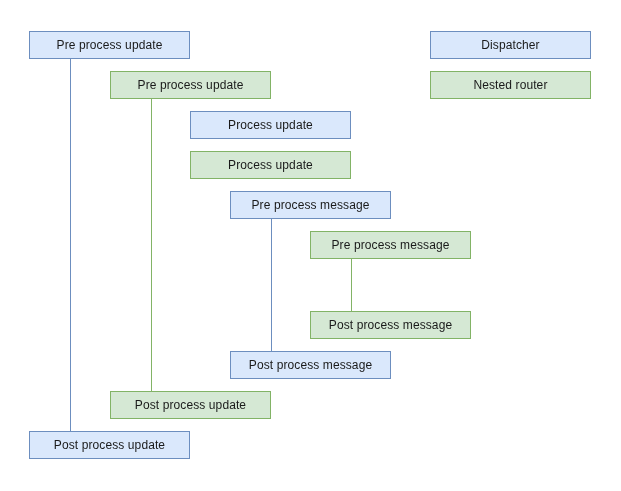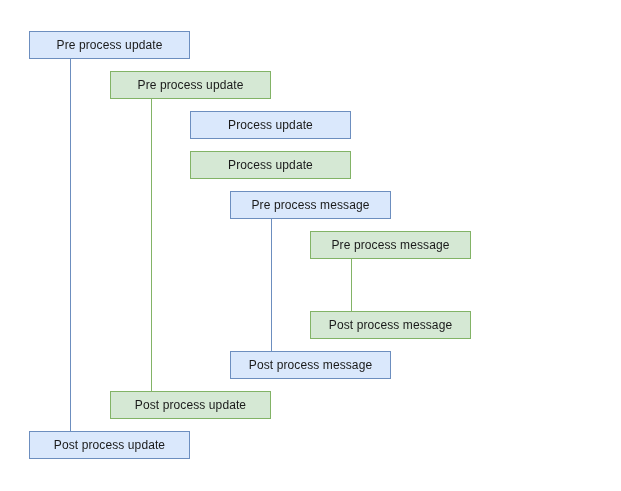--- a/index.html
+++ b/index.html
@@ -78,14 +78,18 @@
 
 
   <div class="node router" style="left:310px; top:311px; width:161px; height:28px;">Post process message</div>
 
   <div class="node dispatcher" style="left:230px; top:351px; width:161px; height:28px;">Post process message</div>
 
   <div class="node router" style="left:110px; top:391px; width:161px; height:28px;">Post process update</div>
 
   <div class="node dispatcher" style="left:29px; top:431px; width:161px; height:28px;">Post process update</div>
 
+  <div class="legend-group" style="left:0px; top:0px; width:621px; height:120px;">
+    <div class="node dispatcher" style="left:430px; top:31px; width:161px; height:28px;">Dispatcher</div>
+    <div class="node router" style="left:430px; top:71px; width:161px; height:28px;">Nested router</div>
+  </div>
 
 </div>
 
 </body></html>

